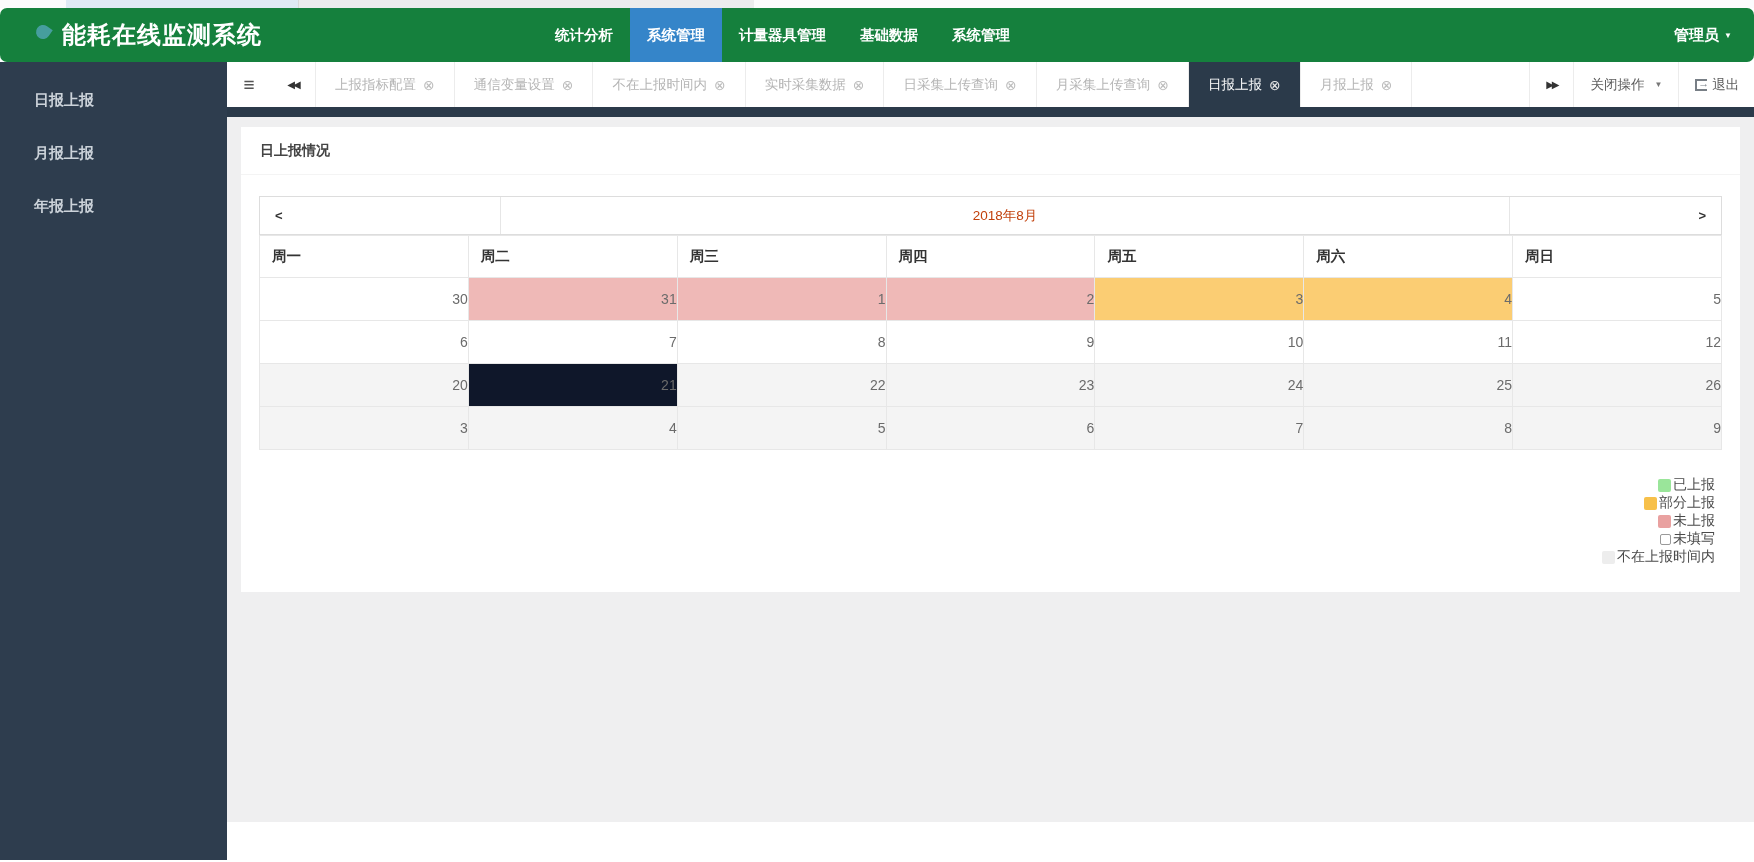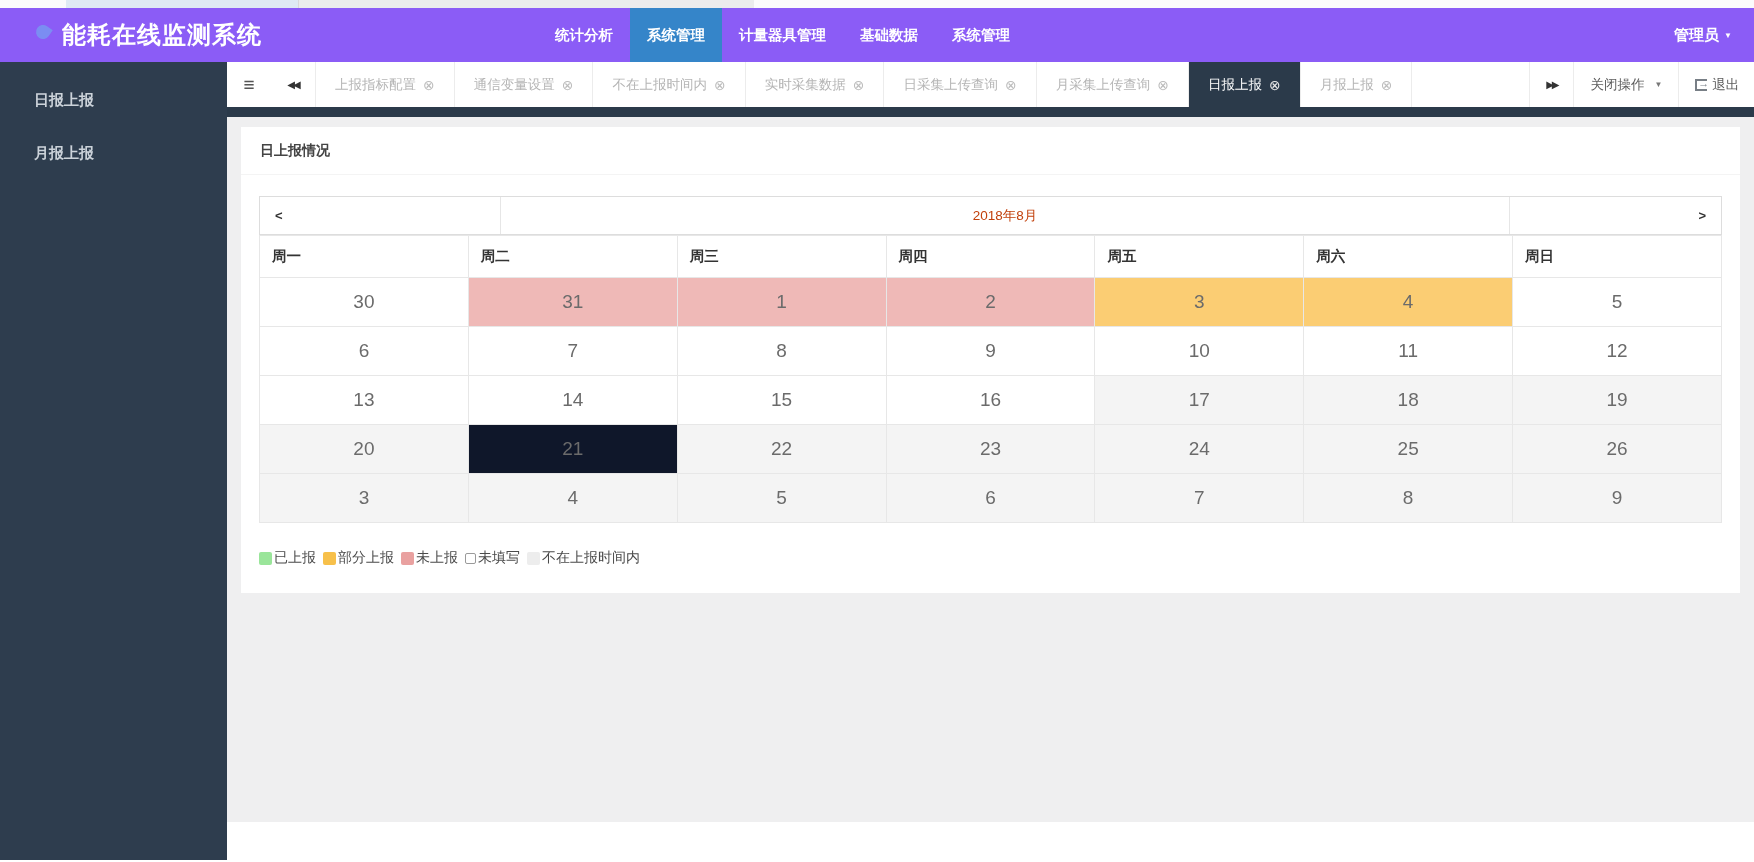--- a/index.html
+++ b/index.html
@@ -6,21 +6,21 @@
   html,body { width:1754px; height:862px; }
   body {
     position:relative; overflow:hidden; background:#ffffff;
     font-family:"Liberation Sans","DejaVu Sans",sans-serif;
   }
   
   .top-strip { position:absolute; top:0; left:0; width:100%; height:8px; background:#fbfbfc; }
   .ts-seg1 { position:absolute; top:0; left:66px;  width:232px; height:8px; background:#dfeaf4; }
   .ts-seg2 { position:absolute; top:0; left:298px; width:456px; height:8px; background:#ebeced; border-left:1px solid #d9d9d9; }
   
-  .navbar { position:absolute; top:8px; left:0; width:100%; height:54px; background:#8b5cf6; }
+  .navbar { position:absolute; top:8px; left:0; width:100%; height:54px; background:#15803d;border-radius:7px; }
   .brand { position:absolute; left:62px; top:0; height:54px; line-height:54px;
            color:#ffffff; font-size:24px; font-weight:bold; letter-spacing:1px; }
   .brand-logo { position:absolute; left:36px; top:17px; width:14px; height:14px;
                 border-radius:50% 0 50% 50%; background:#6fb7ee; opacity:.55; transform:rotate(35deg); }
   .nav-menu { position:absolute; left:538px; top:0; height:58px; display:flex; }
   .nav-item { padding:0 17px; line-height:54px; color:#ffffff; font-size:14.5px; font-weight:bold; cursor:pointer; }
   .nav-item.active { background:#3585c9; }
   .navbar-user { position:absolute; right:22px; top:0; height:54px; line-height:54px;
                  color:#ffffff; font-size:15px; font-weight:bold; cursor:pointer; }
   .caret-down { display:inline-block; font-size:8px; vertical-align:2px; margin-left:5px; }
@@ -61,24 +61,24 @@
   .mb-prev { width:16.5%; border-right:1px solid #e6e6e6; display:flex; align-items:center;
              padding:0 15px; font-weight:bold; cursor:pointer; }
   .mb-label { flex:1; display:flex; align-items:center; justify-content:center; color:#c2410c; font-size:13.5px; }
   .mb-next { width:14.5%; border-left:1px solid #e6e6e6; display:flex; align-items:center;
              justify-content:flex-end; padding:0 15px; font-weight:bold; cursor:pointer; }
   
   .cal-wrap { margin-top:0; }
   .cal { width:100%; border-collapse:collapse; table-layout:fixed; }
   .cal th { border:1px solid #e7e7e7; background:#fff; text-align:left; padding:11px 12px;
             font-size:14.5px; color:#333; font-weight:bold; }
-  .cal td { border:1px solid #e7e7e7; text-align:center; padding:13px 0; font-size:19px;
+  .cal td { border:1px solid #e7e7e7; text-align:right; padding:13px 0; font-size:14px;
             color:#6b6b6b; cursor:pointer; }
   
-  .legend { margin-top:26px; display:flex; align-items:flex-end; font-size:14px; color:#4a4a4a; }
+  .legend { margin-top:26px; display:flex; align-items:flex-end; font-size:14px; color:#4a4a4a;flex-direction:column; }
   .lg-item { display:flex; align-items:center; margin-right:7px; }
   .lg-sq { width:13px; height:13px; border-radius:2px; margin-right:2px; display:inline-block; }
   .lg-sq.outlined { border:1.5px solid #9a9a9a; width:11px; height:11px; background:#fff !important; }
   
   .footer-strip { position:absolute; top:822px; left:227px; right:0; height:40px; background:#ffffff; }
 </style>
 </head>
 <body>
 
 <div class="top-strip">
@@ -98,20 +98,21 @@
     </div>
   <div class="navbar-user">
     <span>管理员</span><span class="caret-down">▼</span>
   </div>
 </div>
 
 <div class="sidebar">
   <div class="side-menu" id="side-menu">
       <div class="side-item">日报上报</div>
       <div class="side-item">月报上报</div>
+      <div class="side-item">年报上报</div>
     </div>
 </div>
 
 <div class="main-top">
   <div class="tabbar">
     <div class="tb-btn hamburger">
         <span>≡</span>
       </div>
     <div class="tb-btn">
         <span class="tb-arrows">◀◀</span>
@@ -204,29 +205,20 @@
               <tr>
                 <td style="background: rgb(255, 255, 255);">6</td>
                 <td style="background: rgb(255, 255, 255);">7</td>
                 <td style="background: rgb(255, 255, 255);">8</td>
                 <td style="background: rgb(255, 255, 255);">9</td>
                 <td style="background: rgb(255, 255, 255);">10</td>
                 <td style="background: rgb(255, 255, 255);">11</td>
                 <td style="background: rgb(255, 255, 255);">12</td>
               </tr>
               <tr>
-                <td style="background: rgb(255, 255, 255);">13</td>
-                <td style="background: rgb(255, 255, 255);">14</td>
-                <td style="background: rgb(255, 255, 255);">15</td>
-                <td style="background: rgb(255, 255, 255);">16</td>
-                <td style="background: rgb(244, 244, 244);">17</td>
-                <td style="background: rgb(244, 244, 244);">18</td>
-                <td style="background: rgb(244, 244, 244);">19</td>
-              </tr>
-              <tr>
                 <td style="background: rgb(244, 244, 244);">20</td>
                 <td style="background: #0f172a;">21</td>
                 <td style="background: rgb(244, 244, 244);">22</td>
                 <td style="background: rgb(244, 244, 244);">23</td>
                 <td style="background: rgb(244, 244, 244);">24</td>
                 <td style="background: rgb(244, 244, 244);">25</td>
                 <td style="background: rgb(244, 244, 244);">26</td>
               </tr>
               <tr>
                 <td style="background: rgb(244, 244, 244);">3</td>

